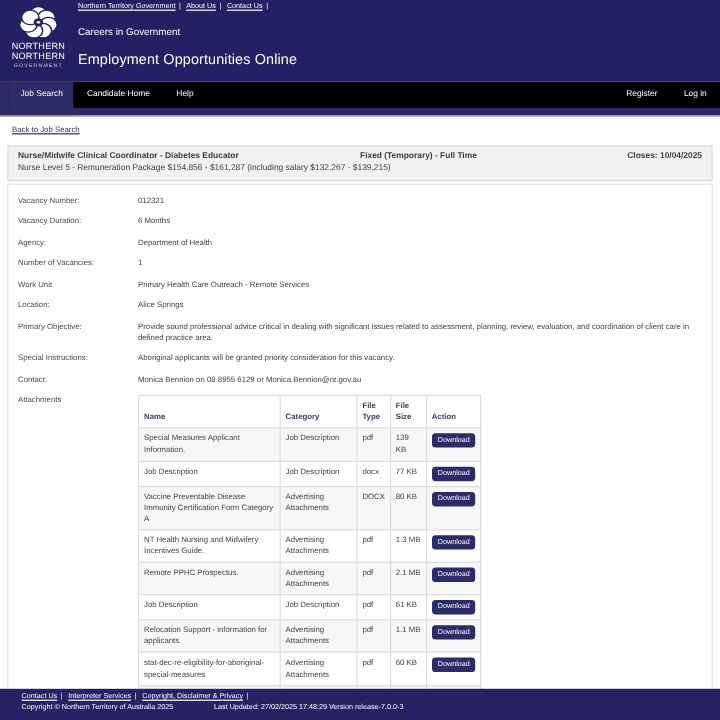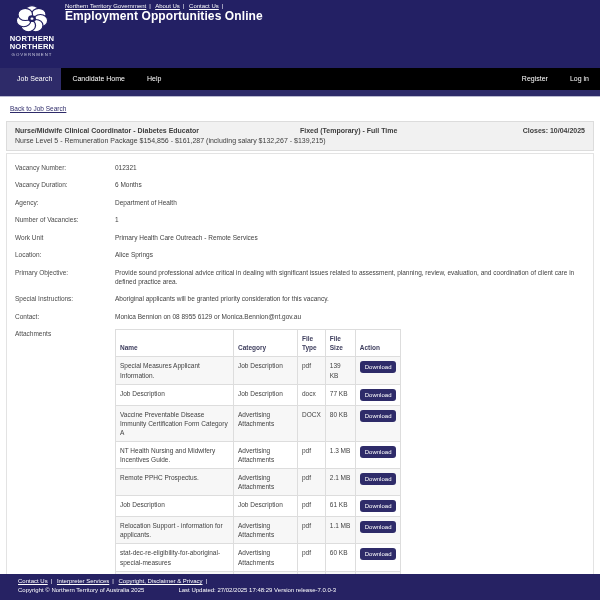--- a/index.html
+++ b/index.html
@@ -8,29 +8,29 @@
     font-family: "Liberation Sans", sans-serif;
     background: #ffffff;
     position: relative;
     overflow: hidden;
     color: #3f3f3f;
   }
   
   .site-header { background: #232064; height: 68px; position: relative; color: #fff; }
   .logo { position: absolute; left: 8px; top: 3px; width: 48px; text-align: center; }
   .logo svg { display: block; margin: 0 auto; }
-  .logo-line { font-weight: bold; font-size: 7.6px; line-height: 1.08; letter-spacing: 0.2px; }
+  .logo-line { font-weight: normal; font-size: 7.6px; line-height: 1.08; letter-spacing: 0.2px; }
   .logo-sub { font-size: 4.3px; letter-spacing: 1px; margin-top: 1px; color: #cfcfe2; }
   .header-main { margin-left: 65px; padding-top: 3px; }
   .top-links { font-size: 6px; }
   .top-links a { color: #fff; text-decoration: underline; cursor: pointer; }
   .top-links .lnk { margin-right: 3px; }
   .top-links .lnk::after { content: " |"; text-decoration: none; display: inline-block; margin-left: 3px; }
   .careers-line { font-size: 8.2px; margin-top: 13px; }
-  .eoo-title { font-size: 12px; font-weight: bold; margin-top: 0; letter-spacing: 0.1px; }
+  .eoo-title { font-size: 12px; font-weight: normal; margin-top: 11px; letter-spacing: 0.1px; }
   
   .navbar { background: #000; height: 22px; display: flex; align-items: flex-start; position: relative; z-index: 3; font-size: 7px; padding-left: 8px; }
   .navbar::before { content: ""; position: absolute; left: 0; top: 0; width: 8px; height: 28px; background: #2e2b69; }
   .nav-item { color: #fff; height: 22px; line-height: 22px; padding: 0 11px; cursor: pointer; }
   .nav-item.active { background: #2e2b69; height: 28px; padding: 0 9px; }
   .nav-right { margin-left: auto; display: flex; }
   .nav-strip { background: #2e2b69; height: 7px; border-bottom: 1px solid #b9b9cf; margin-top: 0; position: relative; z-index: 1; margin-top: 0; }
   
   .back-link { display: inline-block; margin: 8px 0 0 10px; font-size: 6.5px; color: #2e2b69; text-decoration: underline; cursor: pointer; }
   .job-box { margin: 6px 6px 2px 6px; background: #f1f1f1; border: 1px solid #dcdcdc; padding: 5px 8px 6px 8px; font-size: 7px; color: #3d3d3d; }
@@ -86,20 +86,21 @@
     <div class="logo-line">NORTHERN</div>
     <div class="logo-line">NORTHERN</div>
     <div class="logo-sub">GOVERNMENT</div>
   </div>
   <div class="header-main">
     <div class="top-links">
       <span class="lnk"><a>Northern Territory Government</a></span>
       <span class="lnk"><a>About Us</a></span>
       <span class="lnk"><a>Contact Us</a></span>
     </div>
+    <div class="careers-line">Careers in Government</div>
     <div class="eoo-title">Employment Opportunities Online</div>
   </div>
 </header>
 
 <nav class="navbar">
   <div class="nav-item active">Job Search</div>
   <div class="nav-item">Candidate Home</div>
   <div class="nav-item">Help</div>
   <div class="nav-right">
     <div class="nav-item">Register</div>

